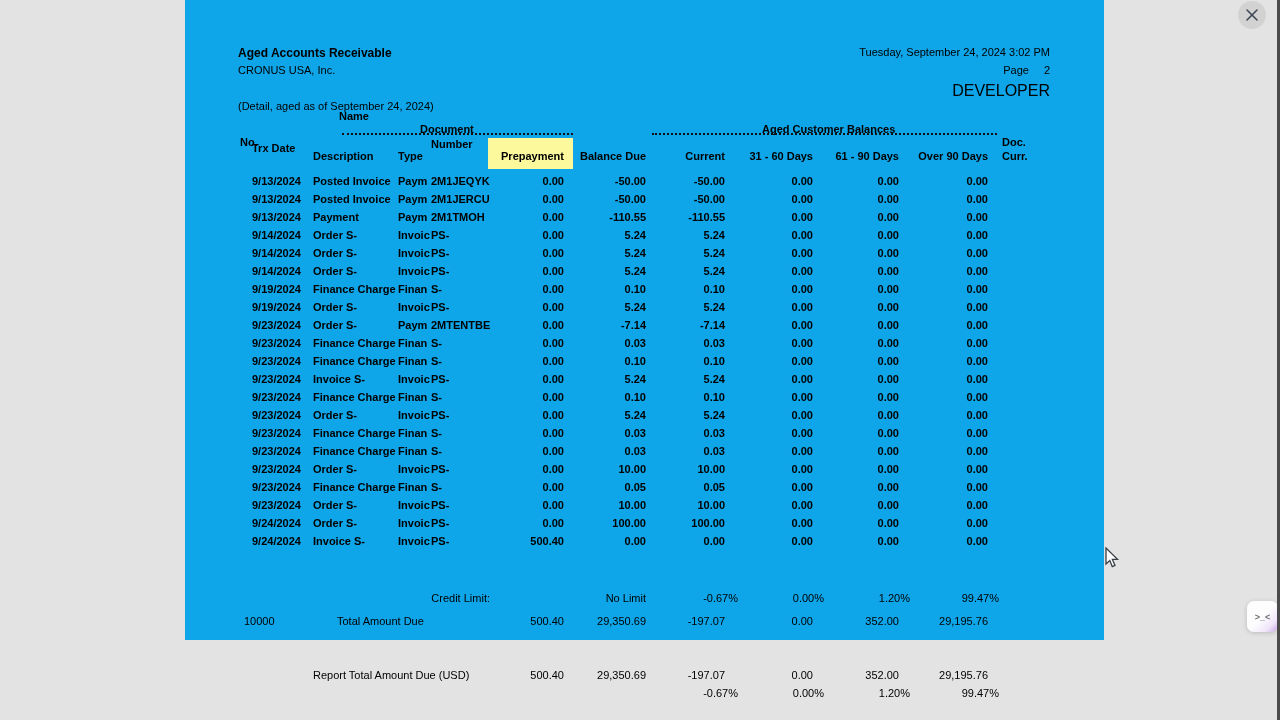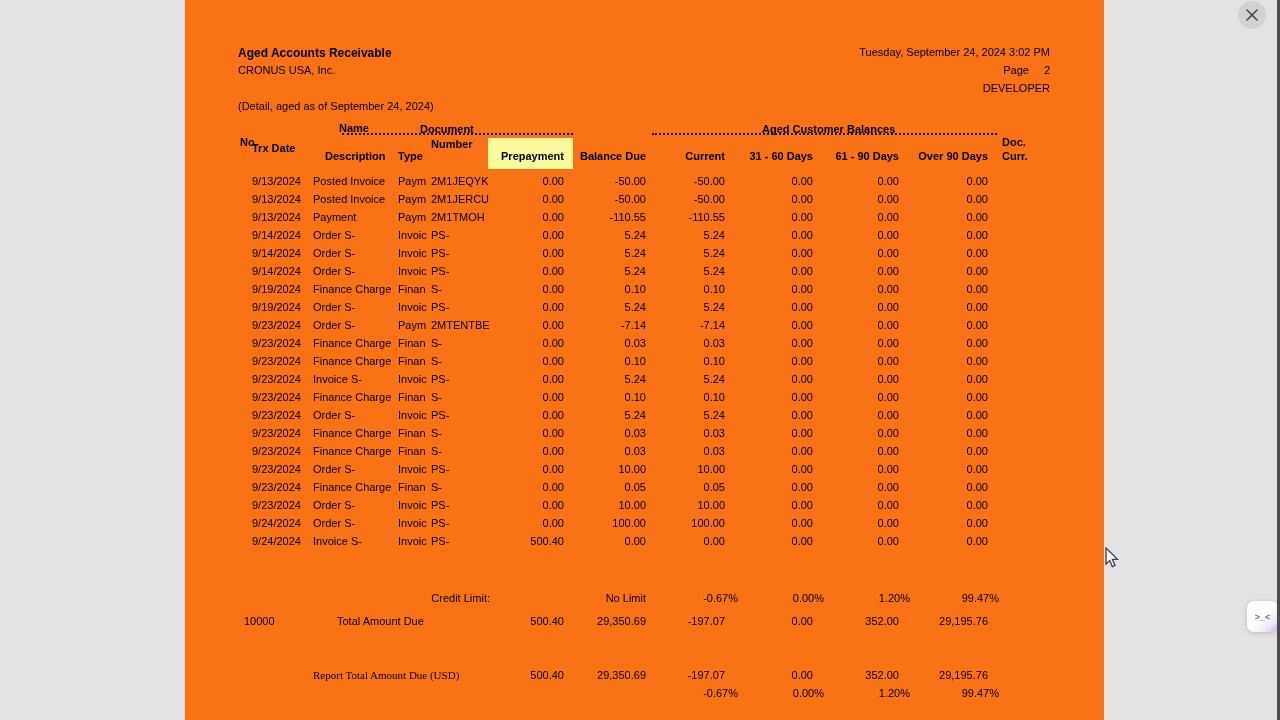--- a/index.html
+++ b/index.html
@@ -6,78 +6,78 @@
   html,body { width:1280px; height:720px; }
   body {
     position:relative; overflow:hidden;
     background:#e3e3e3;
     font-family:"Liberation Sans","DejaVu Sans",sans-serif;
     color:#000;
   }
   .viewport-edge { position:absolute; top:0; right:0; width:3px; height:720px; background:#4b4b4b; }
 
   .page {
-    position:absolute; left:185px; top:0; width:919px; height:720px;
-    background:#f97316;
+    position:absolute; left:185px; top:0; width:919px; height:640px;
+    background:#0ea5e9;
   }
 
   
   .rpt-title    { position:absolute; left:53px;  top:46px;  font-size:12px; font-weight:bold; }
   .rpt-company  { position:absolute; left:53px;  top:64px;  font-size:11px; }
   .rpt-datetime { position:absolute; right:54px; top:46px;  font-size:11px; text-align:right; }
   .rpt-pageline { position:absolute; right:54px; top:64px;  font-size:11px; text-align:right; }
   .rpt-pageline .gap { display:inline-block; width:15px; }
-  .rpt-user     { position:absolute; right:54px; top:82px;  font-size:11px; text-align:right; }
+  .rpt-user     { position:absolute; right:54px; top:82px;  font-size:16px; text-align:right; }
   .rpt-subtitle { position:absolute; left:53px;  top:100px; font-size:11px; }
 
   
   .ghdr, .chdr { position:absolute; font-size:11px; font-weight:bold; line-height:12px; white-space:nowrap; }
   .g-no   { left:55px;  top:123px;margin-top:13px; }
-  .g-name { left:128px; top:122px;padding-left:26px; }
+  .g-name { left:128px; top:110px;padding-left:26px; }
   .g-doc  { left:235px; top:123px; }
   .g-aged { left:577px; top:123px; }
   .g-doc2 { left:817px; top:136px; }
   .dotline { position:absolute; top:132px; height:3px; border-bottom:2px dotted #111; }
   .dot-doc  { left:157px; width:231px; }
   .dot-aged { left:467px; width:345px; }
   .prepay-highlight { position:absolute; left:303px; top:138px; width:85px; height:31px; }
   .h-date   { left:67px;  top:142px; }
-  .h-desc   { left:140px; top:150px; }
+  .h-desc   { left:128px; top:150px; }
   .h-type   { left:213px; top:150px; }
   .h-num    { left:246px; top:138px; }
   .h-curr   { left:817px; top:150px; }
   .num-col  { width:100px; text-align:right; }
   .hn-prepay{ left:279px; top:150px;padding-left:32px; }
   .hn-bal   { left:361px; top:150px; }
   .hn-cur   { left:440px; top:150px; }
   .hn-31    { left:528px; top:150px; }
   .hn-61    { left:614px; top:150px; }
   .hn-90    { left:703px; top:150px; }
 
   
-  .table-body { position:absolute; left:0; top:172px; width:919px; }
+  .table-body { position:absolute; left:0; top:172px; width:919px;font-weight:bold; }
   .trow { position:relative; height:18px; font-size:11px; }
   .trow span { position:absolute; top:0; line-height:18px; white-space:nowrap; }
   .c-date  { left:67px; }
   .c-desc  { left:128px; }
   .c-type  { left:213px; }
   .c-num   { left:246px; }
   .n-prepay{ left:279px; width:100px; text-align:right; }
   .n-bal   { left:361px; width:100px; text-align:right; }
   .n-cur   { left:440px; width:100px; text-align:right; }
   .n-31    { left:528px; width:100px; text-align:right; }
   .n-61    { left:614px; width:100px; text-align:right; }
   .n-90    { left:703px; width:100px; text-align:right; }
 
   
   .total-row { position:absolute; left:0; width:919px; height:18px; font-size:11px; }
   .total-row span { position:absolute; top:0; line-height:18px; white-space:nowrap; }
   .t-no     { left:59px; }
   .t-label  { left:152px; }
-  .r-label  { left:128px;font-family:Liberation Serif, serif; }
+  .r-label  { left:128px; }
   .t-credit { left:205px; width:100px; text-align:right; }
   .n-curpct { left:453px; width:100px; text-align:right; }
   .n-31pct  { left:539px; width:100px; text-align:right; }
   .n-61pct  { left:625px; width:100px; text-align:right; }
   .n-90pct  { left:714px; width:100px; text-align:right; }
 
   
   .close-btn {
     position:absolute; left:1238px; top:1px; width:28px; height:28px;
     border-radius:50%; background:#d2d2d2;

